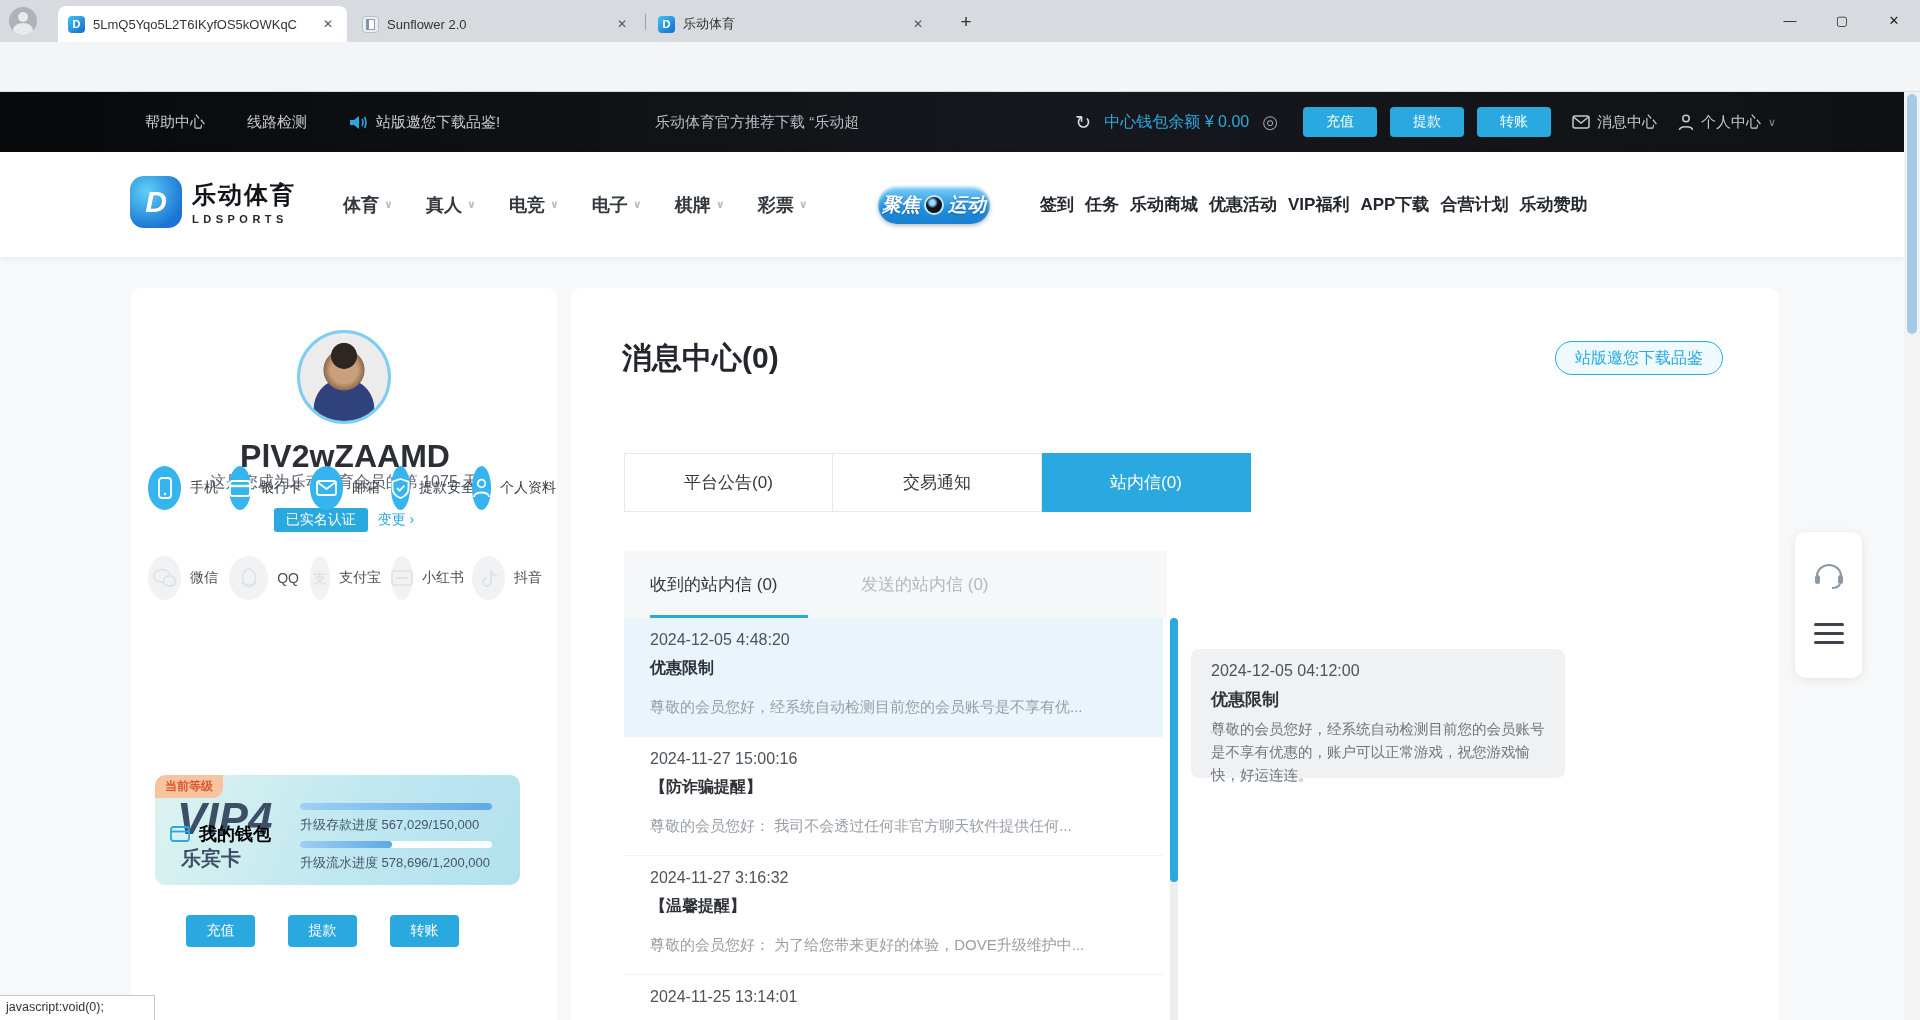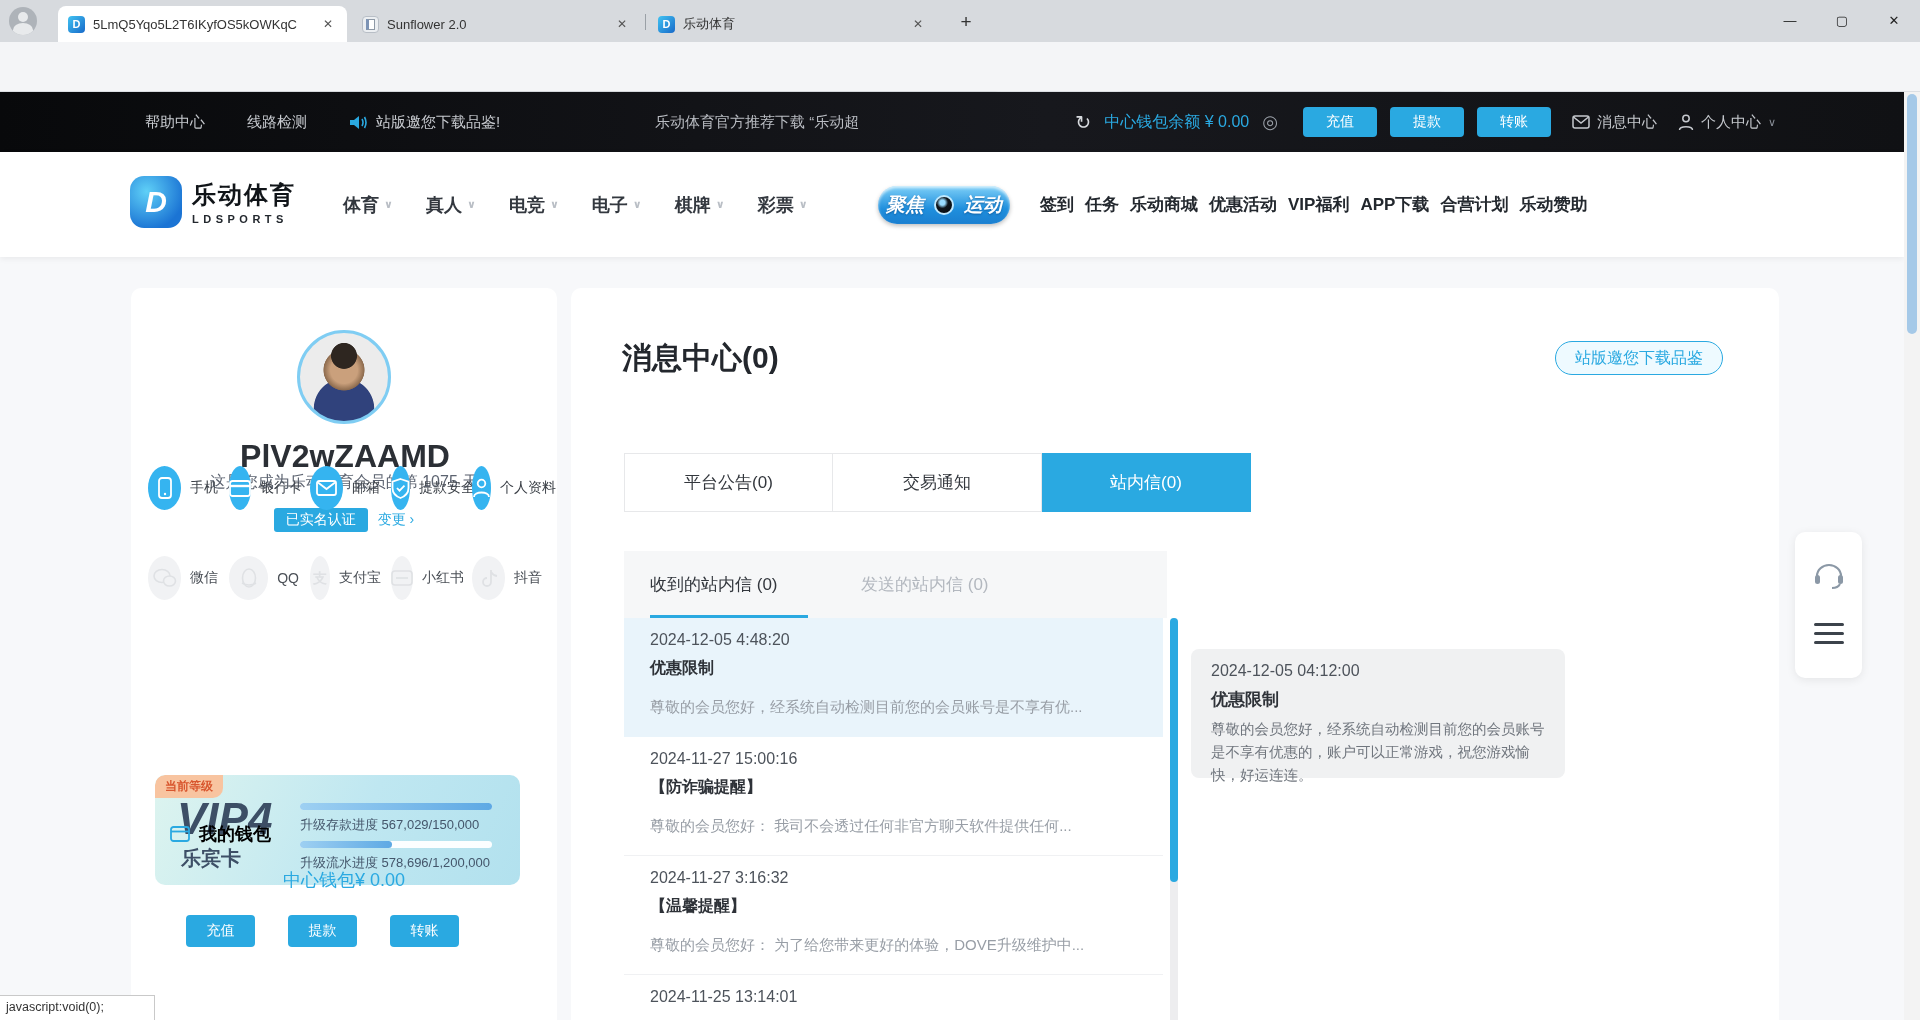--- a/index.html
+++ b/index.html
@@ -44,21 +44,21 @@
 .tb-link{display:flex;align-items:center;gap:7px;color:#c6c9ce;margin-left:8px}
 
 .mainnav{position:absolute;left:0;top:152px;width:1904px;height:105px;background:#fff;box-shadow:0 2px 6px rgba(0,0,0,.06)}
 .logo{position:absolute;left:130px;top:24px;display:flex;align-items:center;gap:10px}
 .logo-ico{width:52px;height:52px;border-radius:14px;background:radial-gradient(circle at 32% 30%,#5fd0f7,#1b74d4 75%);color:#fff;font-size:30px;font-weight:900;font-style:italic;display:flex;align-items:center;justify-content:center}
 .logo-cn{font-size:24px;font-weight:900;color:#101418;letter-spacing:2px}
 .logo-en{font-size:11px;font-weight:bold;color:#23282e;letter-spacing:4.5px;margin-top:2px}
 .nav-menu{position:absolute;left:343px;top:0;height:105px;display:flex;align-items:center;gap:33px}
 .nav-menu .mi{display:flex;align-items:center;gap:5px;font-size:18px;font-weight:bold;color:#33383f}
 .nav-menu .chev{color:#b9bec5;font-size:11px}
-.focus-badge{position:absolute;left:878px;top:34px;width:132px;height:38px;border-radius:19px;background:linear-gradient(180deg,#7ed0f8,#1f8fdd 60%,#1a7fd0);box-shadow:inset 0 2px 3px rgba(255,255,255,.7),0 2px 4px rgba(0,0,0,.25);display:flex;align-items:center;justify-content:center;gap:10px;color:#fff;font-weight:900;font-style:italic;font-size:19px;text-shadow:0 1px 2px rgba(0,60,120,.55)}
+.focus-badge{position:absolute;left:878px;top:34px;width:112px;height:38px;border-radius:19px;background:linear-gradient(180deg,#7ed0f8,#1f8fdd 60%,#1a7fd0);box-shadow:inset 0 2px 3px rgba(255,255,255,.7),0 2px 4px rgba(0,0,0,.25);display:flex;align-items:center;justify-content:center;gap:4px;color:#fff;font-weight:900;font-style:italic;font-size:19px;text-shadow:0 1px 2px rgba(0,60,120,.55)}
 .focus-dot{width:20px;height:20px;border-radius:50%;background:radial-gradient(circle at 40% 35%,#9adcff 0 18%,#10161c 40%,#060a0e);border:2px solid #bfe9ff}
 .nav-links{position:absolute;left:1040px;top:0;height:105px;display:flex;align-items:center;gap:11px}
 .nav-links .nl{font-size:17px;font-weight:bold;color:#23282e;white-space:nowrap}
 
 .pcard{position:absolute;left:131px;top:288px;width:426px;height:760px;background:#fff;border-radius:10px}
 .avatar{position:absolute;left:297px;top:330px;width:94px;height:94px;border-radius:50%;border:3px solid #7fcdf3;background:
  radial-gradient(circle at 50% 26%,#2e2620 0 16%,transparent 17%),
  radial-gradient(circle at 50% 42%,#caa07c 0 20%,#8d6b4e 30%,transparent 31%),
  radial-gradient(circle at 50% 86%,#30427c 0 34%,transparent 35%),
  #ececec}
@@ -435,21 +435,20 @@
     <div class="vip-lab" style="top:79px">升级流水进度 578,696/1,200,000</div>
   </div>
 
   <div class="wallet-row">
     <svg width="20" height="16" viewBox="0 0 20 16">
         <rect x="1" y="1" width="18" height="14" rx="2.5" fill="none" stroke="#2aa9e1" stroke-width="1.8"></rect>
         <path d="M1 5.5 h18" stroke="#2aa9e1" stroke-width="1.8"></path>
       </svg>
     <span class="wallet-title">我的钱包</span>
   </div>
-  <div class="wallet-balance">中心钱包¥  0.00</div>
   <div class="pbtn-row">
     <div class="pbtn">充值</div>
     <div class="pbtn">提款</div>
     <div class="pbtn">转账</div>
   </div>
 
   <div class="mcard">
     <div class="m-title">消息中心(0)</div>
     <div class="mark-all">站版邀您下载品鉴</div>
 

